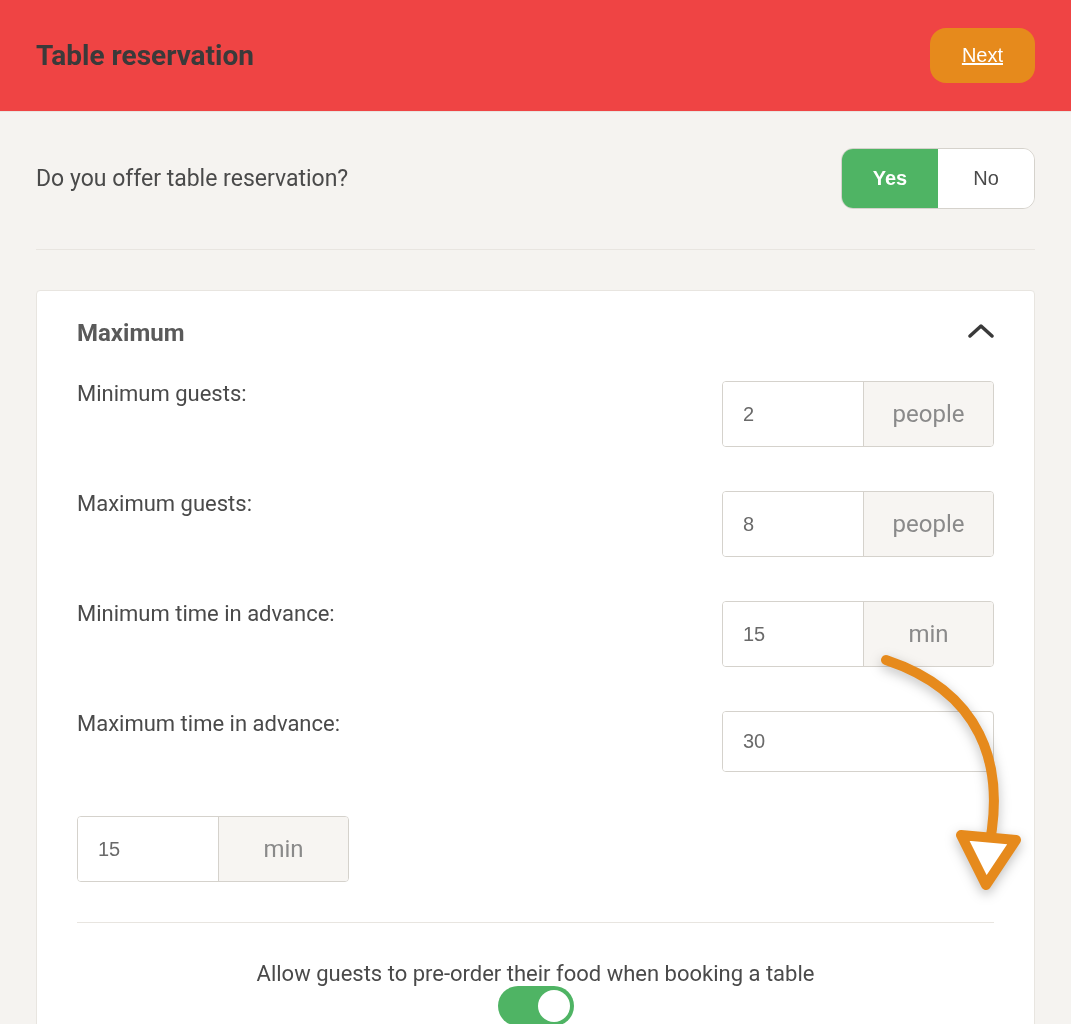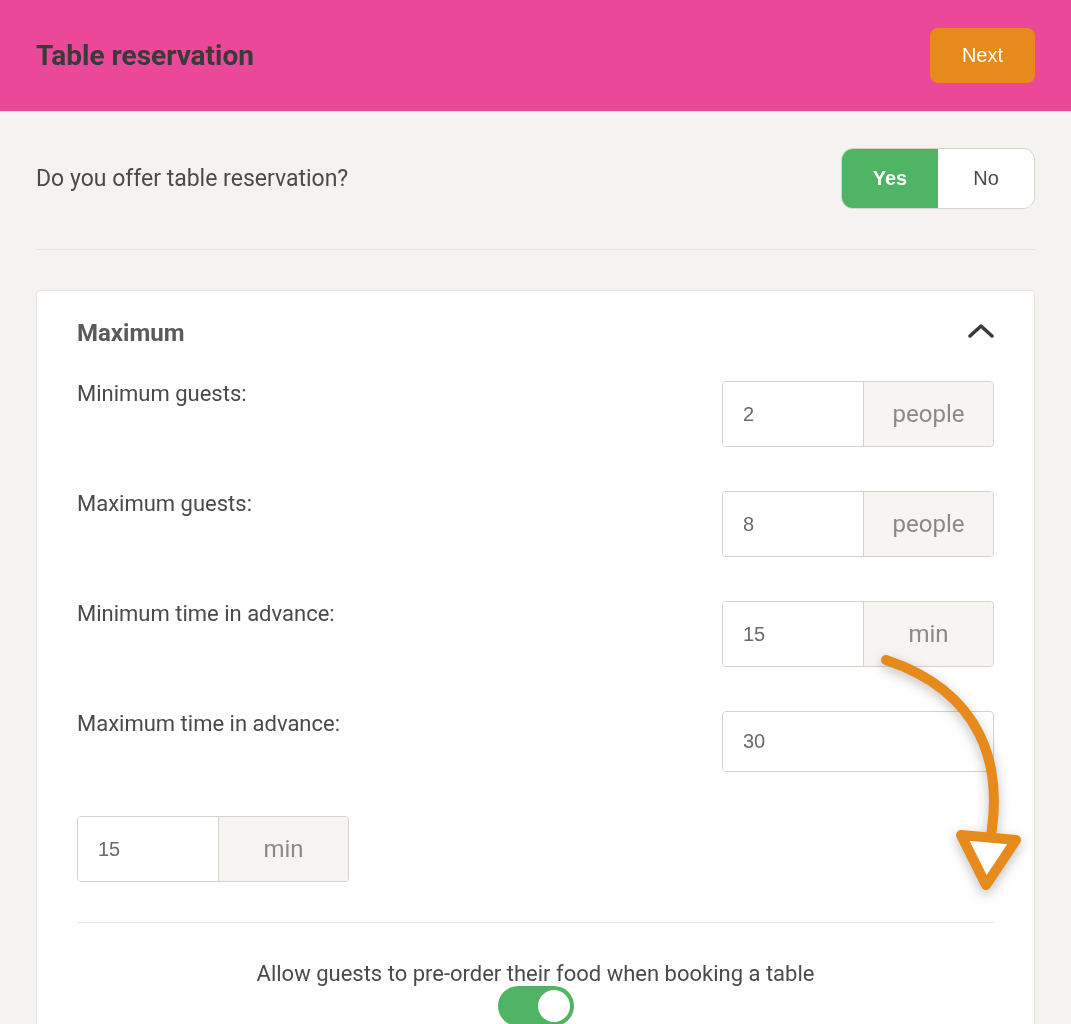--- a/index.html
+++ b/index.html
@@ -7,41 +7,42 @@
       margin: 0;
       padding: 0;
     }
     body {
       font-family: -apple-system, BlinkMacSystemFont, "Segoe UI", Roboto, "Helvetica Neue", Arial, sans-serif;
       background: #f5f3f0;
       width: 1071px;
       color: #4a4a4a;
     }
     .header {
-      background: #ec4899;
+      background: #ef4444;
       padding: 28px 36px;
       display: flex;
       justify-content: space-between;
       align-items: center;
       border-bottom: 1px solid #e8e5e0;
     }
     .header-title {
       font-size: 28px;
       font-weight: 700;
       color: #3a3a3a;
     }
     .next-button {
       background: #e68a1c;
       color: #ffffff;
       border: none;
       padding: 16px 32px;
       font-size: 20px;
       font-weight: 500;
-      border-radius: 8px;
+      border-radius: 16px;
       cursor: pointer;
+      text-decoration: underline;
     }
     .content {
       padding: 36px;
     }
     .question-row {
       display: flex;
       justify-content: space-between;
       align-items: center;
       padding-bottom: 40px;
       border-bottom: 1px solid #e8e5e0;

